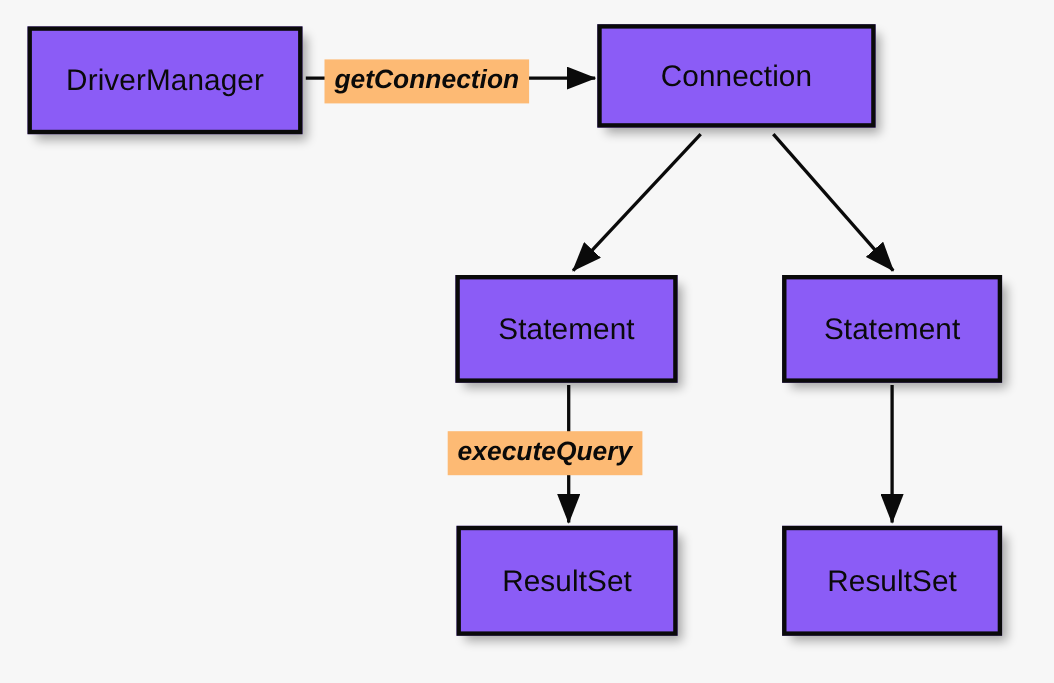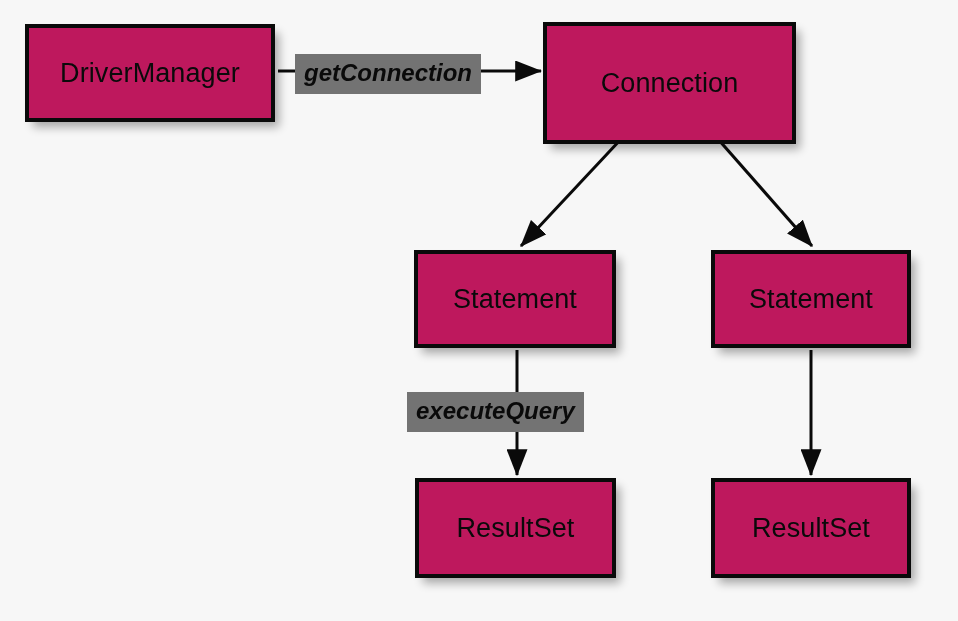--- a/index.html
+++ b/index.html
@@ -22,55 +22,55 @@
   }
   #connector-layer {
     position: absolute;
     left: 0;
     top: 0;
     width: 958px;
     height: 621px;
   }
   .node-box {
     position: absolute;
-    background: #be185d;
+    background: #8b5cf6;
     border: 4px solid #0a0a0a;
     box-sizing: border-box;
     box-shadow: 6px 7px 9px -2px rgba(0,0,0,0.33);
     display: flex;
     align-items: center;
     justify-content: center;
     z-index: 3;
   }
   .node-label {
     font-family: "Liberation Sans", sans-serif;
     font-size: 27px;
     font-weight: 400;
     color: #0a0a0a;
     letter-spacing: 0.1px;
     line-height: 1;
     white-space: nowrap;
   }
   .edge-label {
     position: absolute;
-    background: #737373;
+    background: #fdba74;
     font-family: "Liberation Sans", sans-serif;
     font-style: italic;
     font-weight: 700;
     font-size: 24px;
     color: #0a0a0a;
     line-height: 1;
     white-space: nowrap;
     padding: 7px 9px 9px 9px;
     z-index: 4;
   }
 
   
   #node-drivermanager { left: 25px;  top: 24px;  width: 250px; height: 98px; }
-  #node-connection    { left: 543px; top: 22px;  width: 253px; height: 122px; }
+  #node-connection    { left: 543px; top: 22px;  width: 253px; height: 94px; }
   #node-statement-left{ left: 414px; top: 250px; width: 202px; height: 98px; }
   #node-statement-right{left: 711px; top: 250px; width: 200px; height: 98px; }
   #node-resultset-left{ left: 415px; top: 478px; width: 201px; height: 100px; }
   #node-resultset-right{left: 711px; top: 478px; width: 200px; height: 100px; }
 
   
   #label-getconnection  { left: 295px; top: 54px; }
   #label-createstatement{ left: 466px; top: 159px; }
   #label-executequery   { left: 407px; top: 392px; }
 </style>

